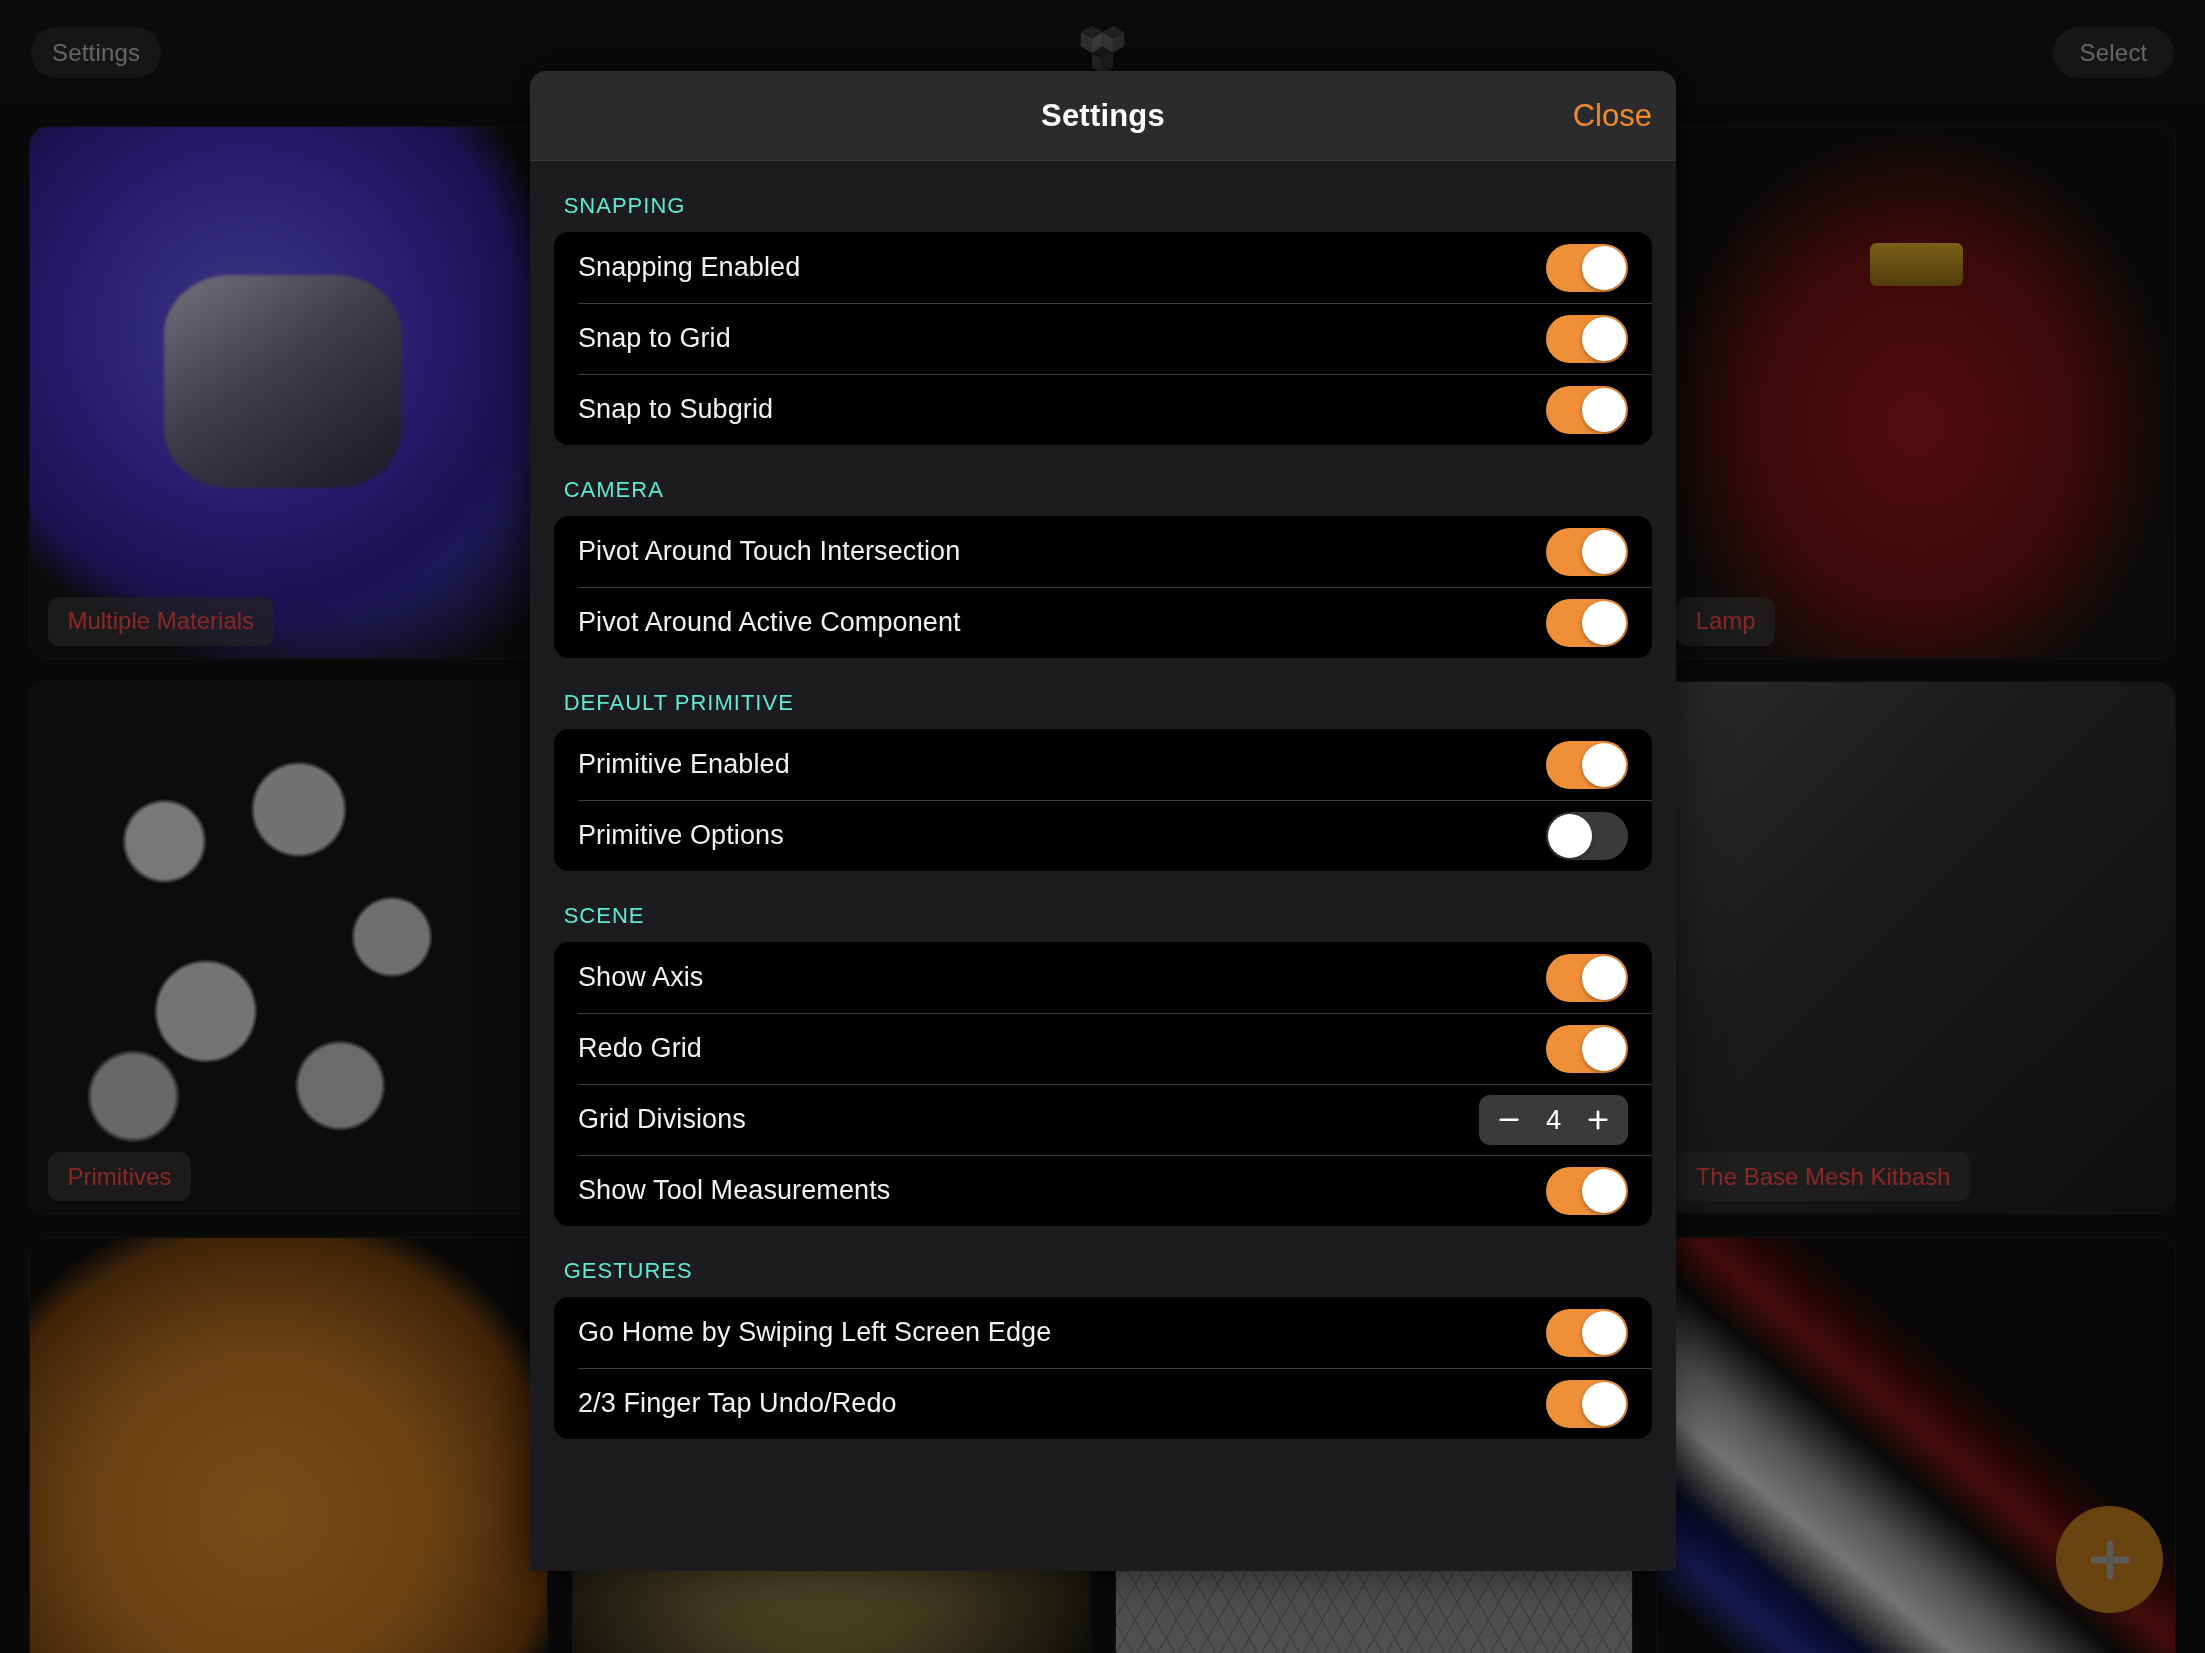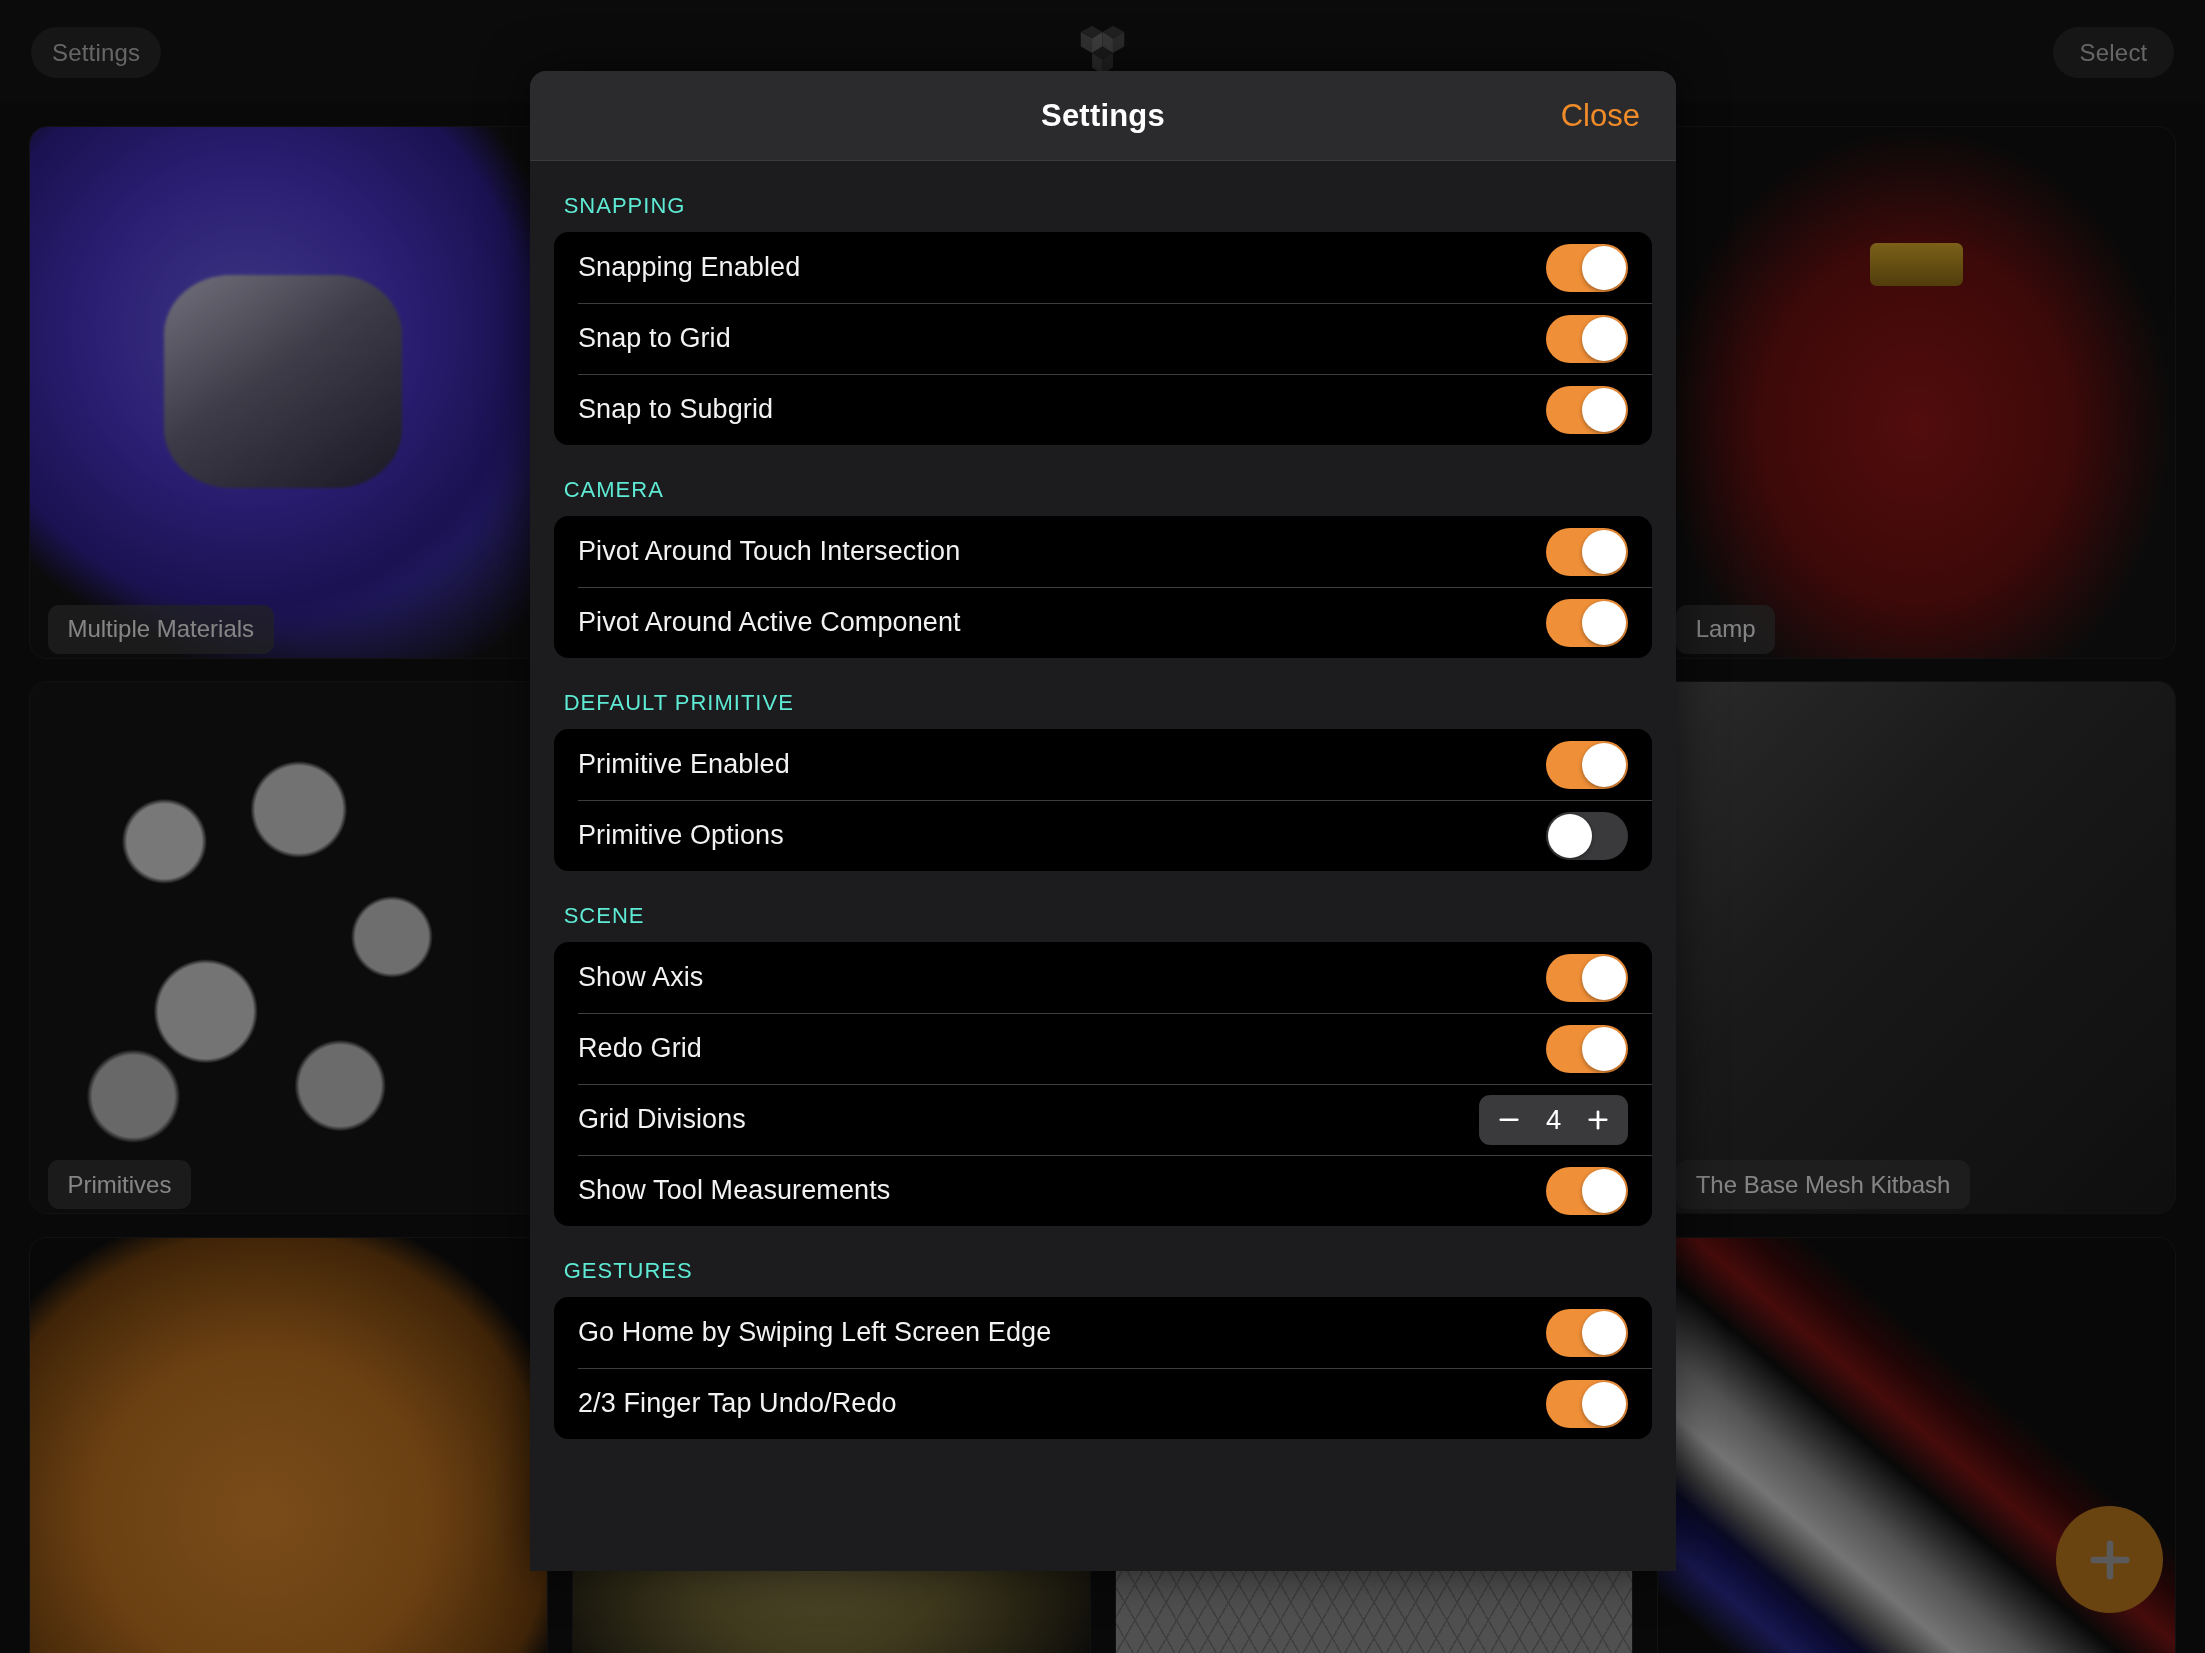--- a/index.html
+++ b/index.html
@@ -52,23 +52,23 @@
   }
   .card {
     position: relative;
     border-radius: 18px;
     background: #1a1a1a;
     overflow: hidden;
     border: 0.8px solid #202020;
   }
   .card-canvas { position: absolute; inset: 0; }
   .card-label {
-    position: absolute; left: 18px; bottom: 4px;
+    position: absolute; left: 18px; bottom: 12px;
     background: rgba(58,58,58,.72);
-    color: #e5e5e5;
+    color: #ef4444;
     font-size: 24px;
     padding: 10.5px 19.4px;
     border-radius: 11.3px;
     max-width: 88%;
     white-space: nowrap;
     overflow: hidden;
     text-overflow: ellipsis;
   }
 
   
@@ -159,21 +159,21 @@
     height: 90px;
     flex: 0 0 90px;
     background: #2b2b2d;
     border-bottom: 0.8px solid #3a3a3c;
     display: flex; align-items: center; justify-content: center;
   }
   .modal-title {
     color: #ffffff; font-size: 31px; font-weight: bold; letter-spacing: 0.2px;
   }
   .modal-close {
-    position: absolute; right: 36px; top: 50%; transform: translateY(-50%);
+    position: absolute; right: 24px; top: 50%; transform: translateY(-50%);
     color: #f08b2a; font-size: 31px; text-align: right;
   }
 
   .modal-body {
     flex: 1 1 auto;
     overflow: hidden;
     padding: 0 24px 0 24px;
     background: #1c1c1e;
   }
 

